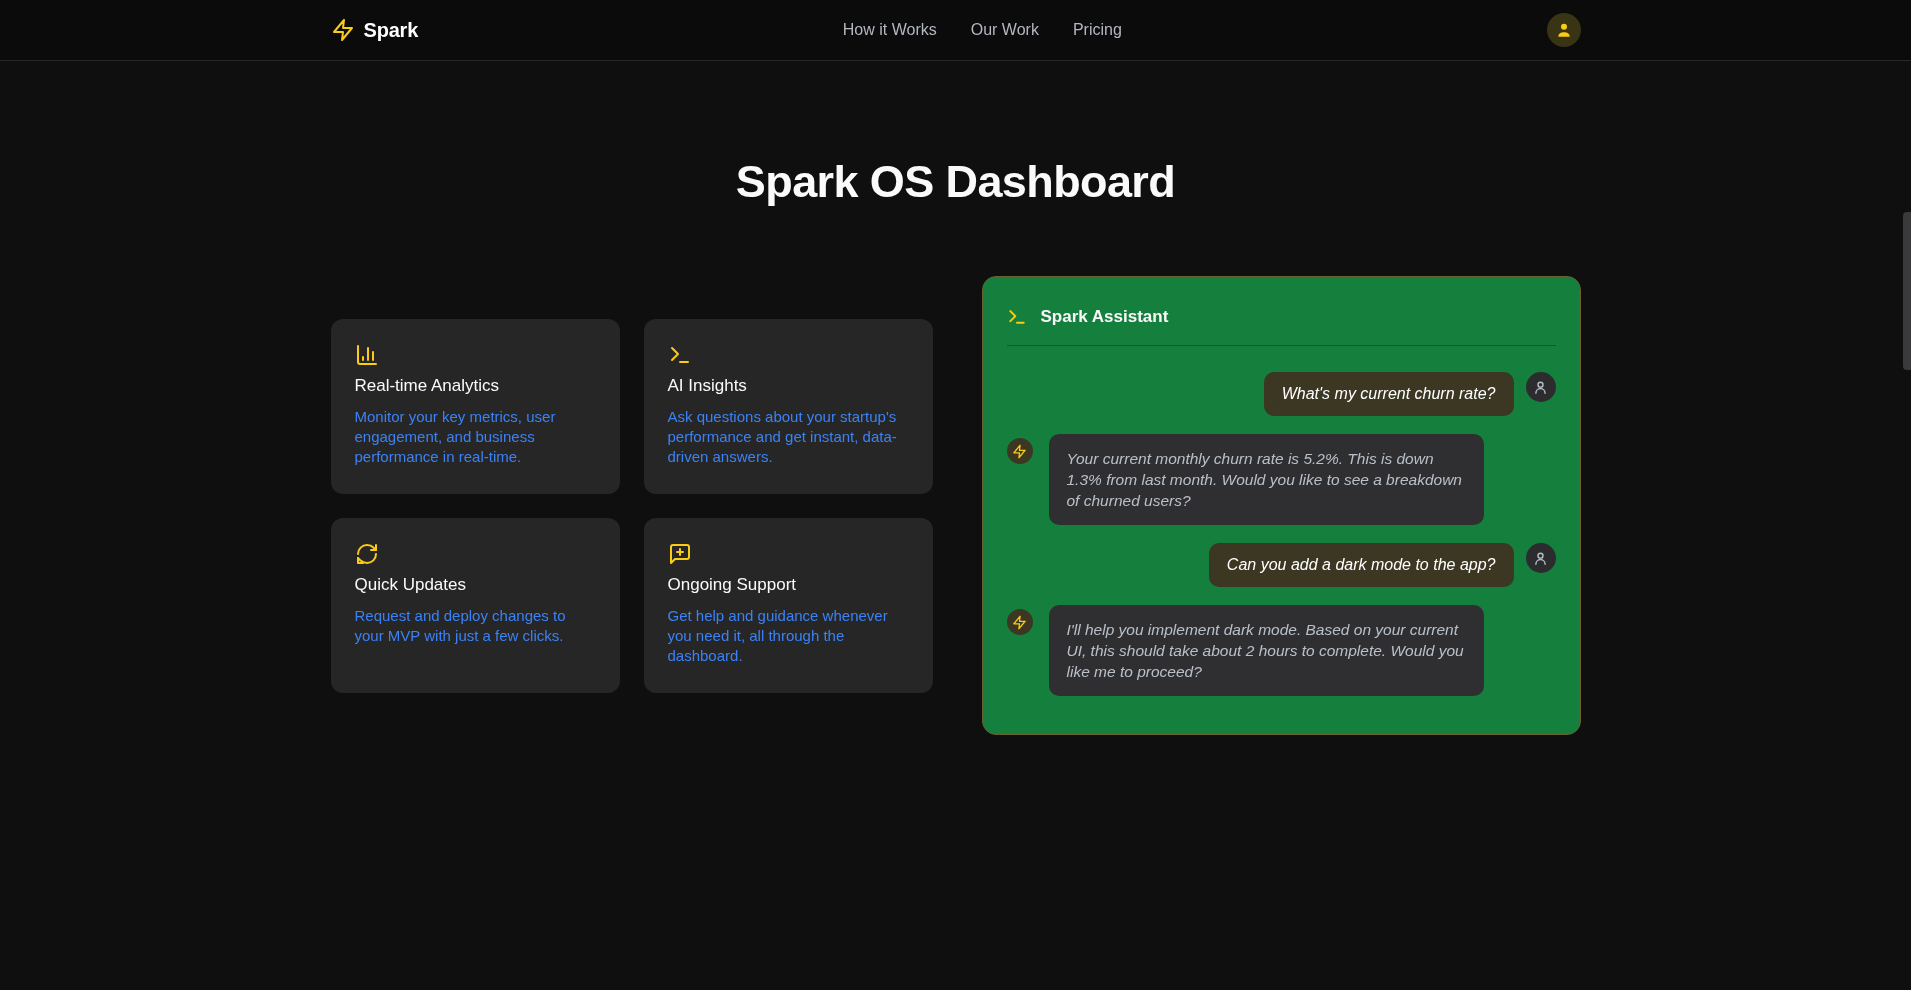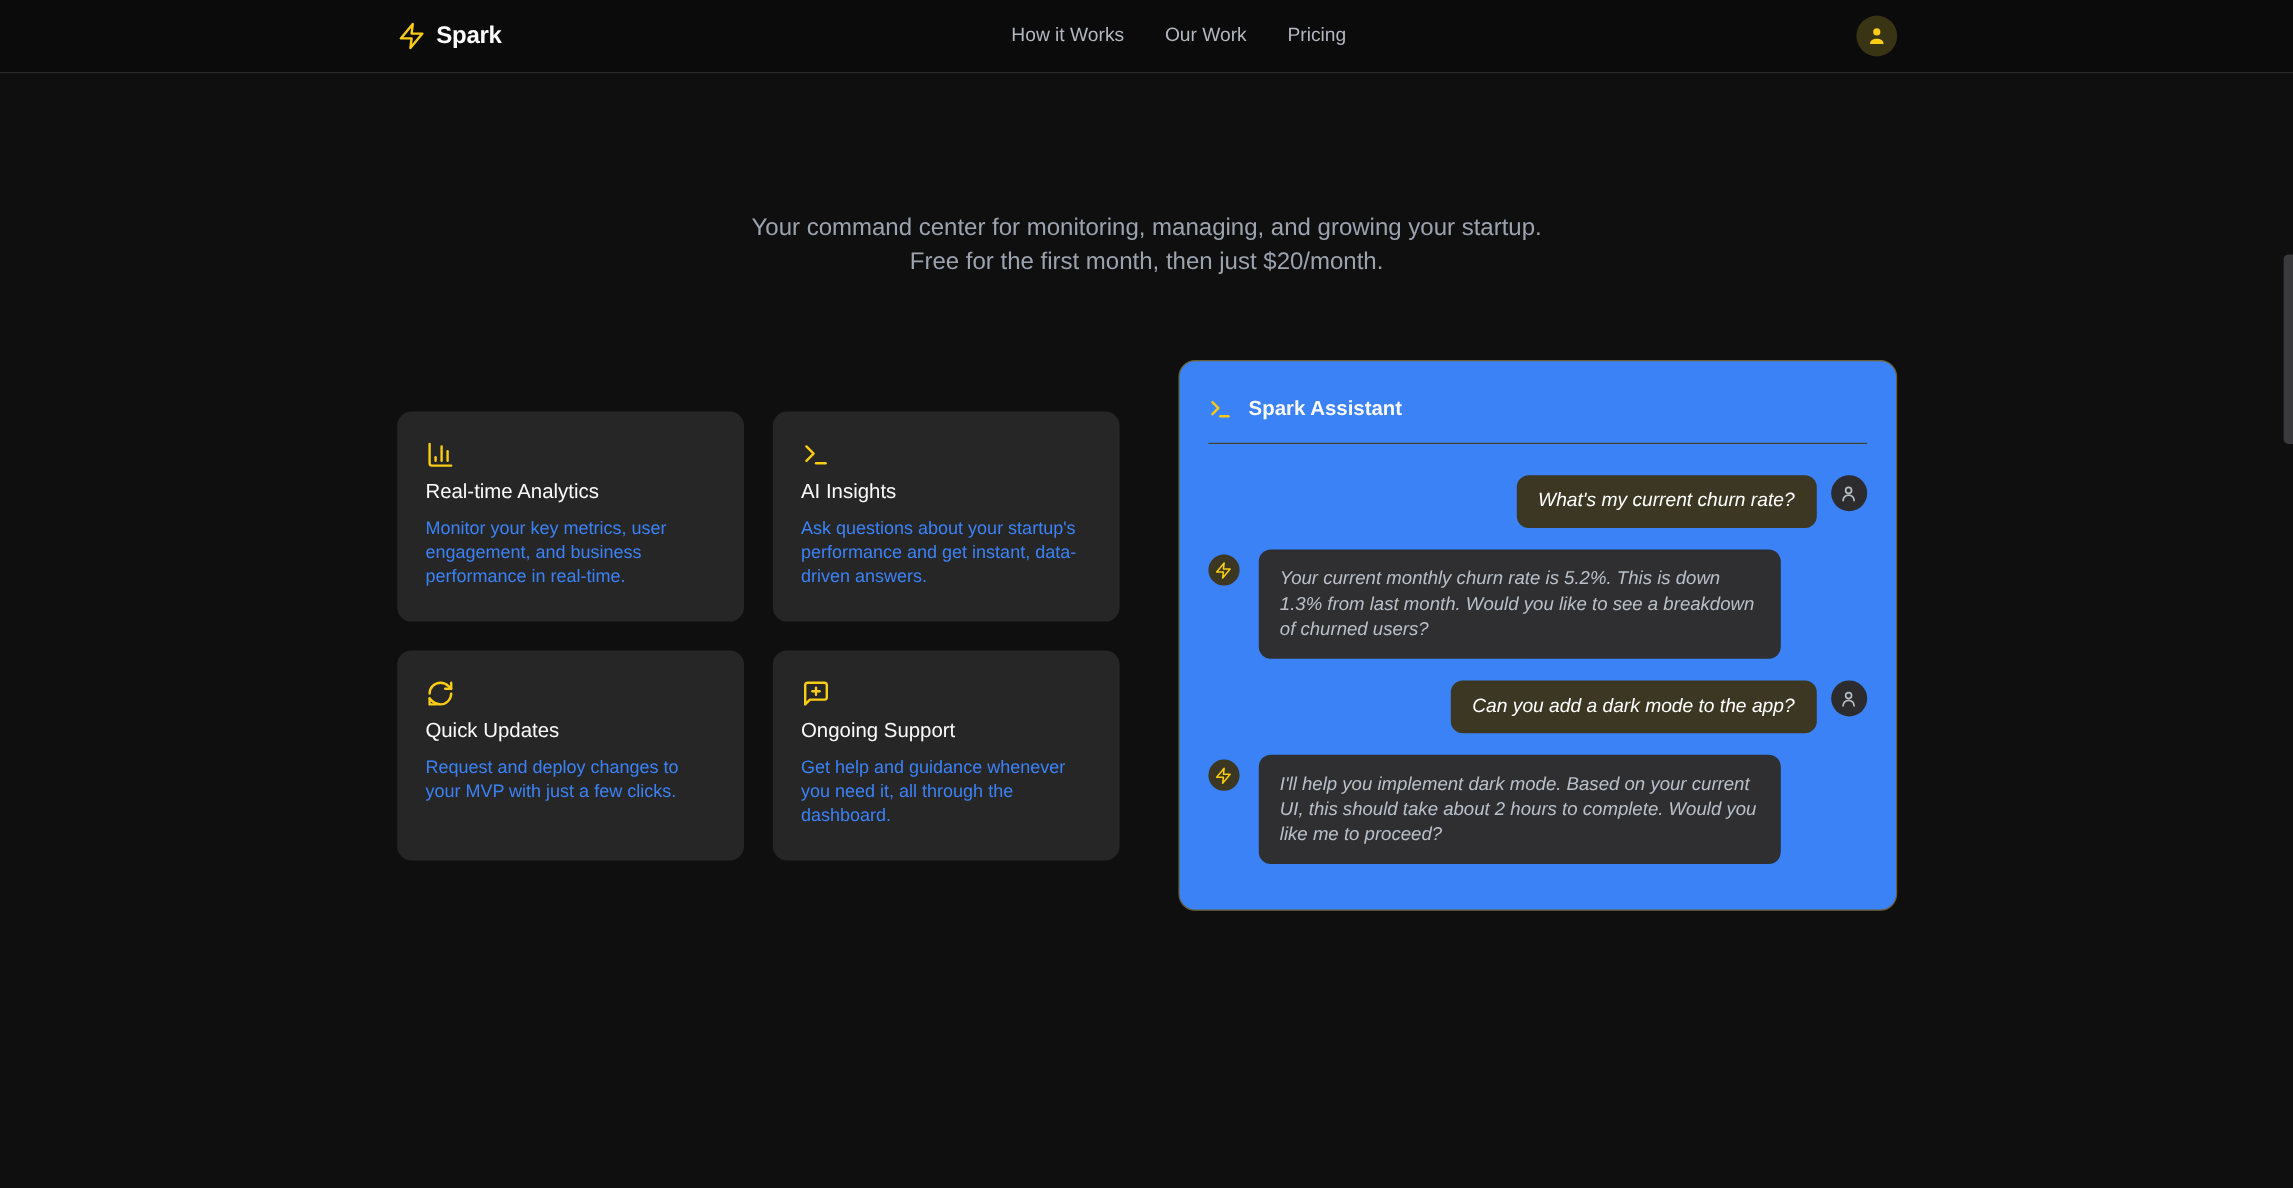--- a/index.html
+++ b/index.html
@@ -29,21 +29,21 @@
   .main { width: 1250px; margin: 68px auto 0; display: grid; grid-template-columns: 602px 599px; gap: 49px; align-items: center; }
 
   
   .features { display: grid; grid-template-columns: 1fr 1fr; gap: 24px; }
   .card { background: #262626; border-radius: 12px; padding: 24px; }
   .card-icon { width: 24px; height: 24px; color: #facc15; }
   .card-title { margin: 9px 0 0; font-size: 17px; font-weight: 400; color: #fafafa; }
   .card-desc { margin: 11px 0 3px; font-size: 15px; line-height: 20px; color: #3b82f6; }
 
   
-  .panel { background: #3b82f6; border: 1px solid #6a5f2d; border-radius: 14px; padding: 24px; }
+  .panel { background: #15803d; border: 1px solid #6a5f2d; border-radius: 14px; padding: 24px; }
   .panel-header { display: flex; align-items: center; gap: 14px; padding: 6px 0 18px; border-bottom: 1px solid #45412a; }
   .panel-header .term { width: 20px; height: 20px; color: #facc15; }
   .panel-title { font-size: 17px; font-weight: 700; color: #fafafa; }
   .messages { margin-top: 26px; display: flex; flex-direction: column; gap: 18px; padding-bottom: 14px; }
   .msg { display: flex; align-items: flex-start; font-style: italic; }
   .msg.user { justify-content: flex-end; gap: 12px; }
   .msg.assistant { justify-content: flex-start; gap: 16px; }
   .bubble { border-radius: 10px; }
   .msg.user .bubble { background: #3b3722; color: #fff; font-size: 16px; line-height: 20px; padding: 12px 18px; }
   .msg.assistant .bubble { background: #2f2f32; color: #b9c0c9; font-size: 15.5px; line-height: 21px; padding: 14px 18px; max-width: 435px; }
@@ -80,21 +80,21 @@
         <svg class="ic" viewBox="0 0 24 24" width="18" height="18" fill="#facc15">
             <circle cx="12" cy="7.5" r="4"></circle>
             <path d="M4.5 20.5c0-3.6 3.3-5.5 7.5-5.5s7.5 1.9 7.5 5.5V21H4.5z"></path>
           </svg>
       </span>
     </div>
   </div>
 </header>
 
 <section class="hero">
-  <p class="hero-sub">Your command center for monitoring, managing, and growing your startup. Free for the first month, then just $20/month.</p>
+  <h1 class="hero-title">Spark OS Dashboard</h1>
 </section>
 
 <main class="main">
 
   <div class="features">
 
     <div class="card">
       <span class="card-icon">
         <svg class="ic" viewBox="0 0 24 24" width="24" height="24" fill="none" stroke="currentColor" stroke-width="2" stroke-linecap="round" stroke-linejoin="round">
             <path d="M3 3v16a2 2 0 0 0 2 2h16"></path>

